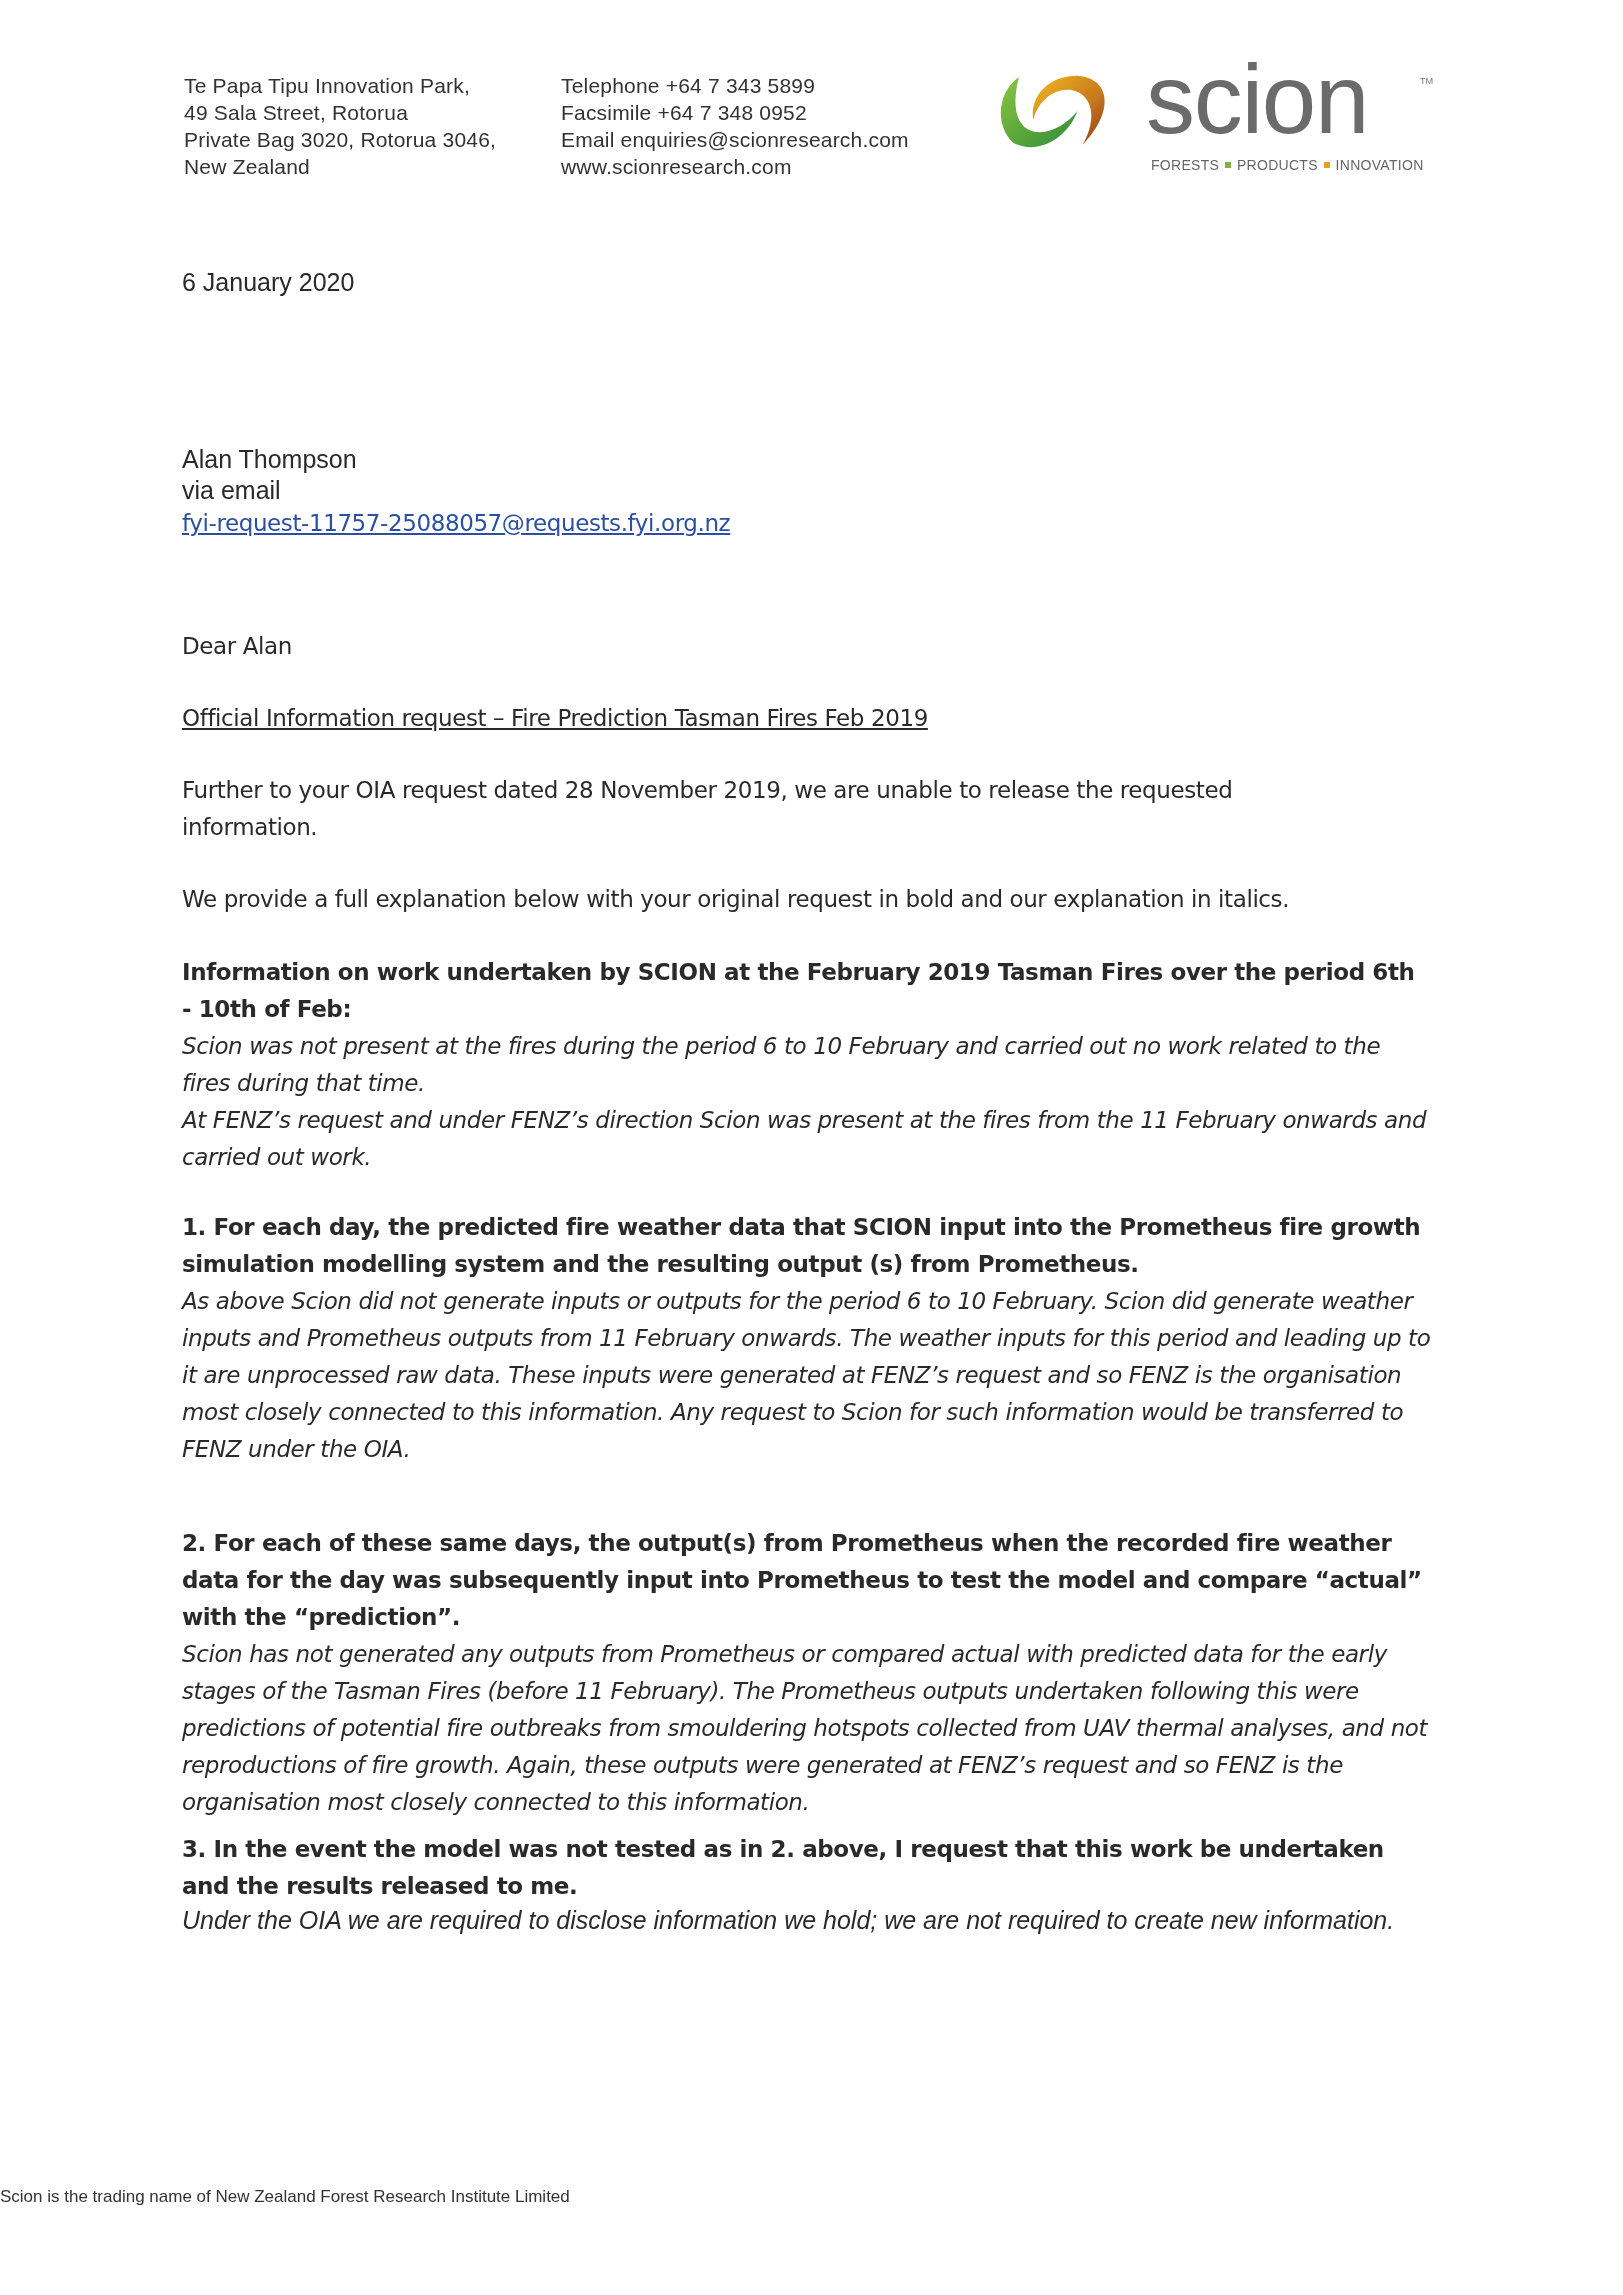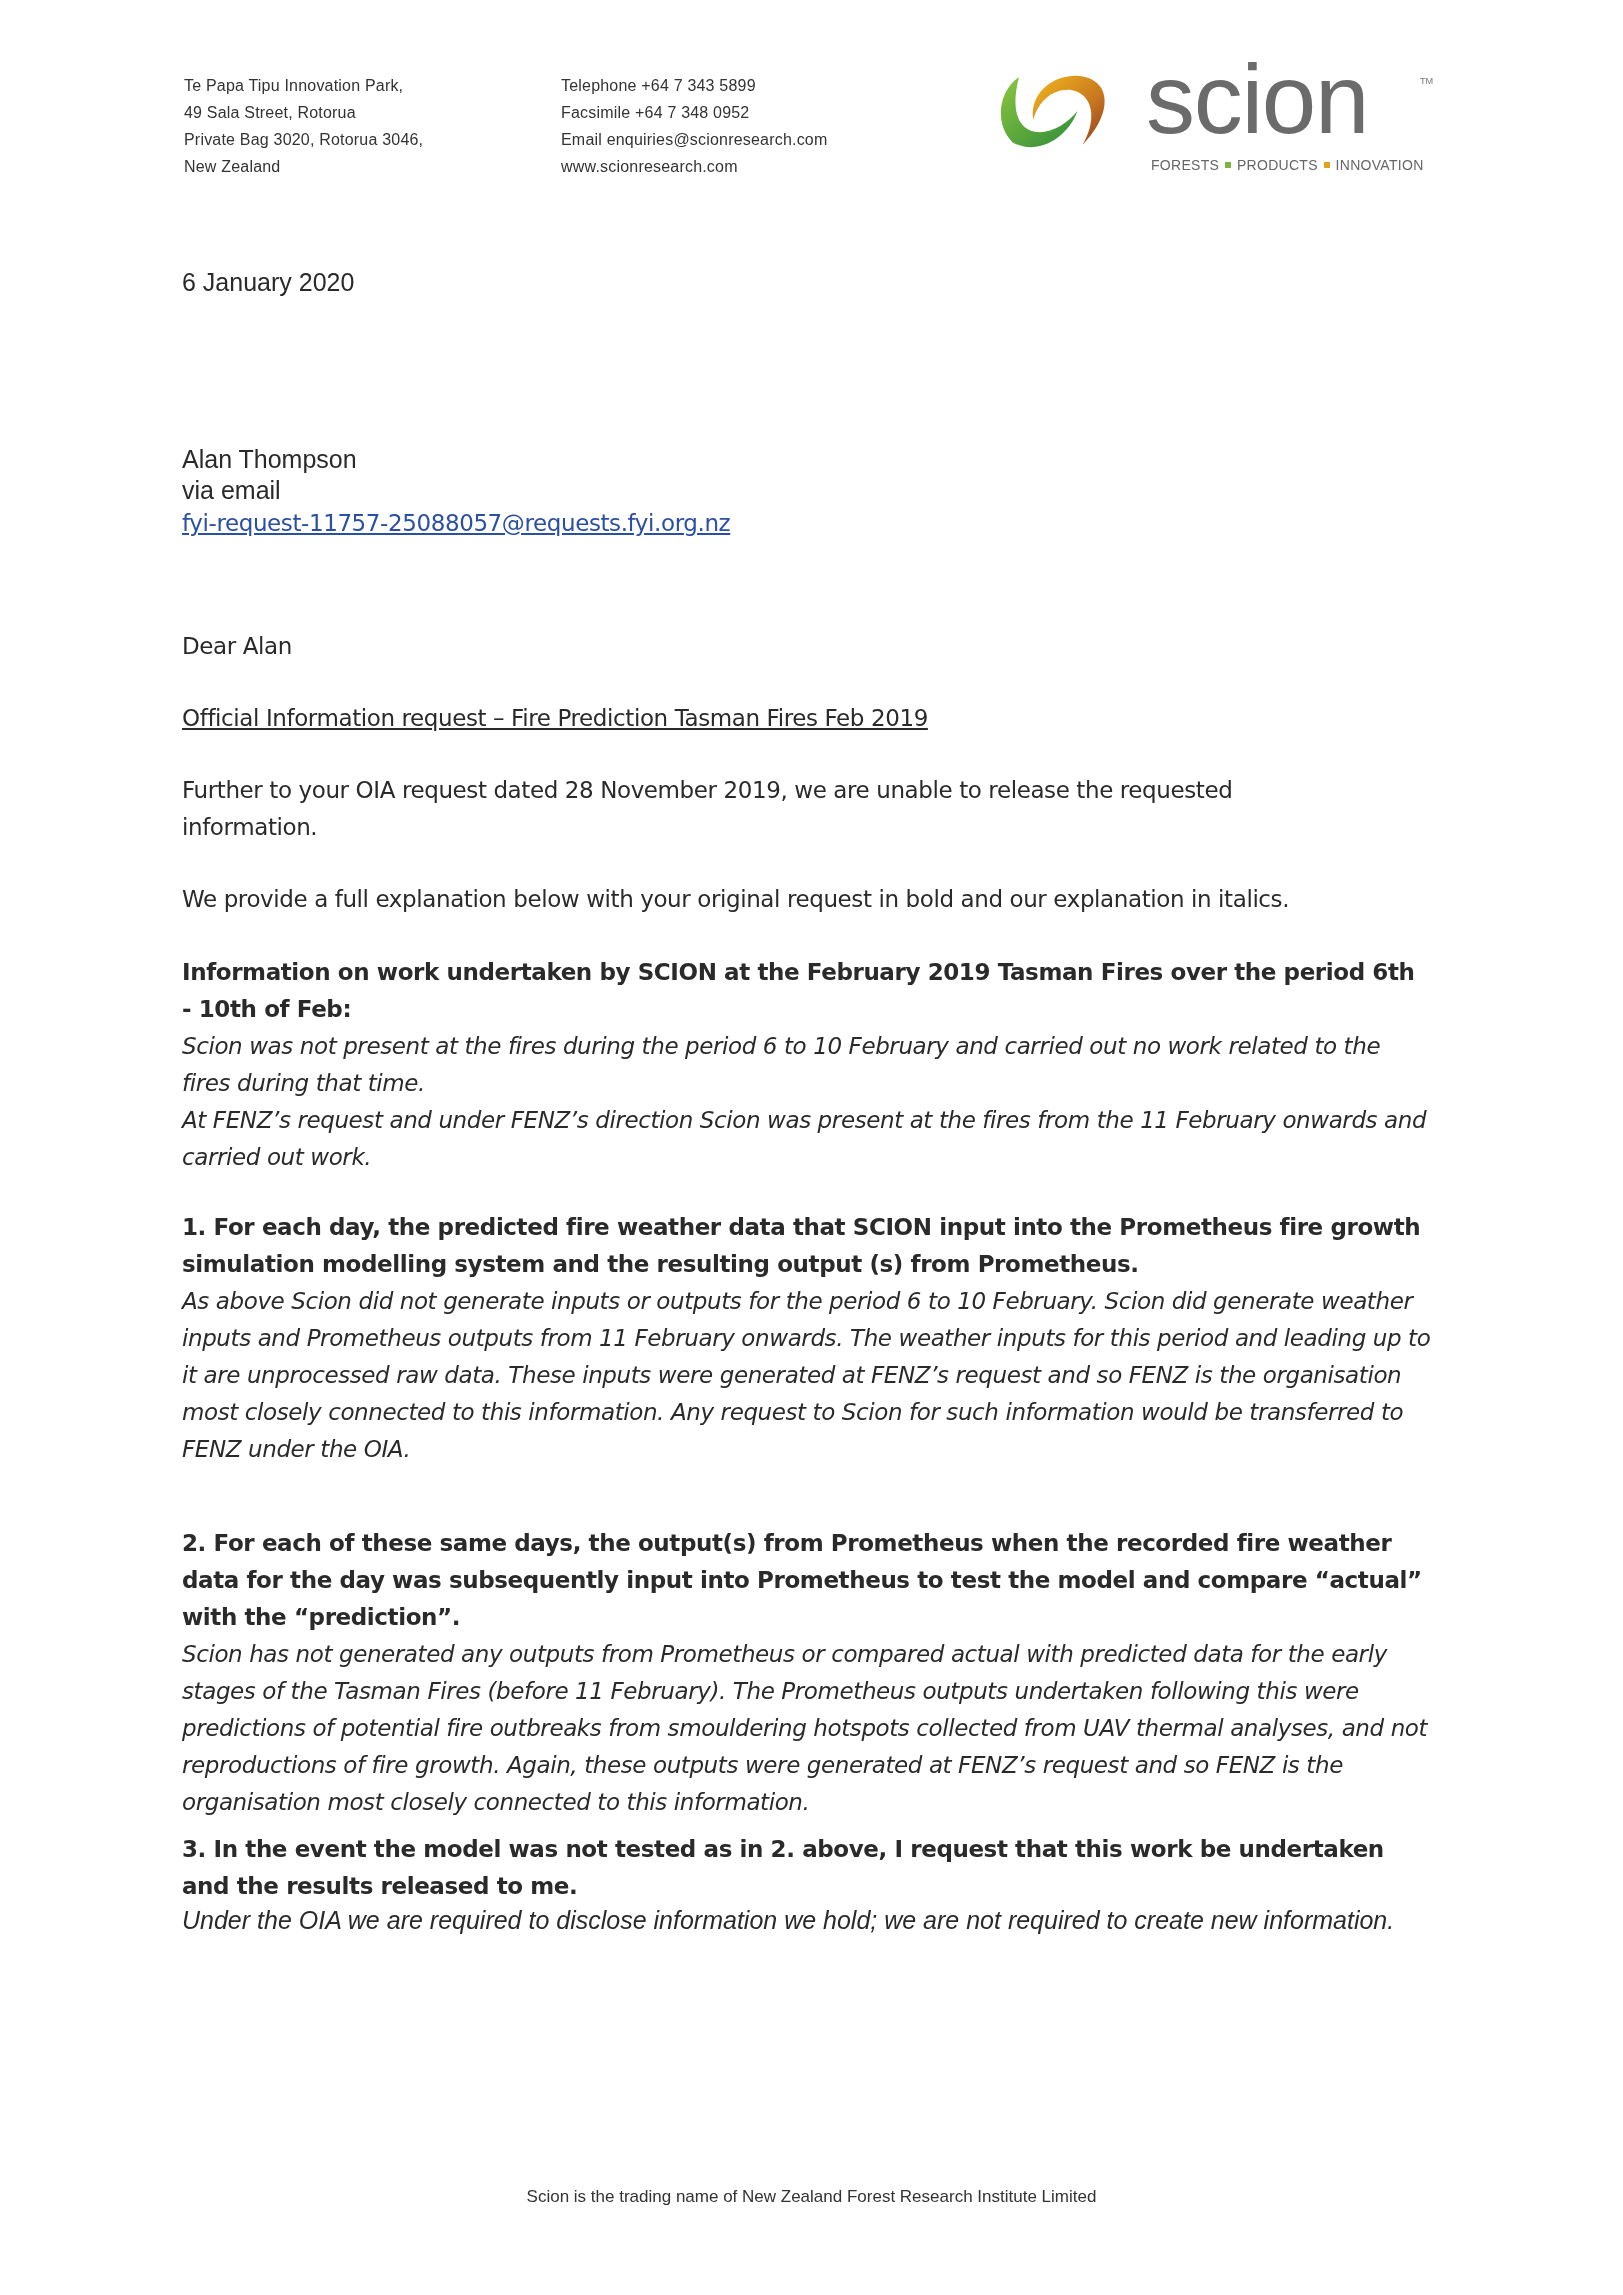--- a/index.html
+++ b/index.html
@@ -1,20 +1,20 @@
 <!DOCTYPE html>
 <html style="font-size:10.5px"><head>
 <meta charset="utf-8">
 <style>
   html, body { margin: 0; padding: 0; background: #ffffff; }
   body { width: 1623px; height: 2295px; position: relative; overflow: hidden; color: #2a2a2a; }
   .abs { position: absolute; }
 
   
-  .lh-col { font-family: "Liberation Sans", sans-serif; font-size: 16px; line-height: 27px; color: #333; letter-spacing: 0.2px; }
+  .lh-col { font-family: "Liberation Sans", sans-serif; font-size: 21px; line-height: 27px; color: #333; letter-spacing: 0.2px; }
   .lh-col div { white-space: nowrap; }
   #lh-address { left: 184px; top: 72px; }
   #lh-contact { left: 561px; top: 72px; }
 
   
   #logo { left: 994px; top: 65px; width: 451px; height: 118px; }
   #logo-mark { position: absolute; left: 0; top: 6.5px; width: 124px; height: 78px; }
   #logo-word { position: absolute; left: 152px; top: -18.3px; font-family: "Liberation Sans", sans-serif; font-weight: normal; font-size: 98px; letter-spacing: -1.3px; color: #6b6b6b; line-height: 105px; }
   #logo-tm { position: absolute; left: 426px; top: 10.5px; font-family: "Liberation Sans", sans-serif; font-size: 9.2px; color: #777; }
   #logo-tagline { position: absolute; left: 157px; top: 92px; font-family: "Liberation Sans", sans-serif; font-size: 14px; color: #666; letter-spacing: 0.3px; white-space: nowrap; }
@@ -34,21 +34,21 @@
 
   .section b { font-weight: bold; display: block; }
   .section i { font-style: italic; display: block; }
   #sec0 { top: 954px; }
   #sec1 { top: 1209px; }
   #sec2 { top: 1501px; margin-top: 24px; }
   #sec3 { top: 1831px; }
   .ans-arial { font-family: "Liberation Sans", sans-serif; font-style: italic; font-size: 25px; line-height: 30px; letter-spacing: 0; }
 
   
-  #footer { left: 0; width: 1623px; top: 2187px; text-align: center; font-family: "Liberation Sans", sans-serif; font-size: 17px; color: #333; }
+  #footer { left: 0; width: 1623px; top: 2187px; text-align: left; font-family: "Liberation Sans", sans-serif; font-size: 17px; color: #333; }
 </style>
 </head>
 <body>
 
 <div id="lh-address" class="abs lh-col">
   <div>Te Papa Tipu Innovation Park,</div>
   <div>49 Sala Street, Rotorua</div>
   <div>Private Bag 3020, Rotorua 3046,</div>
   <div>New Zealand</div>
 </div>

